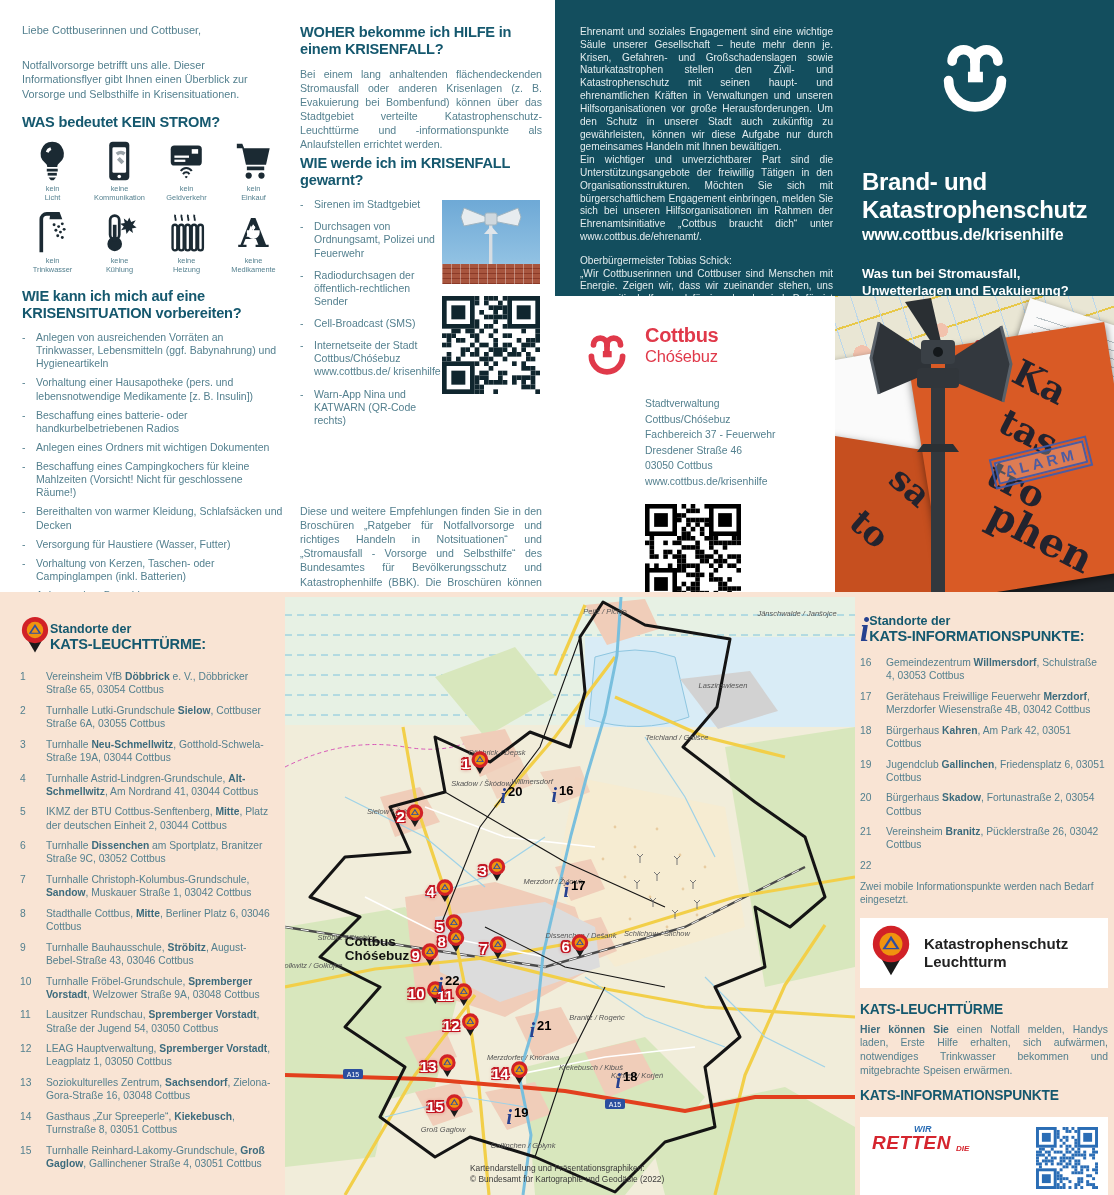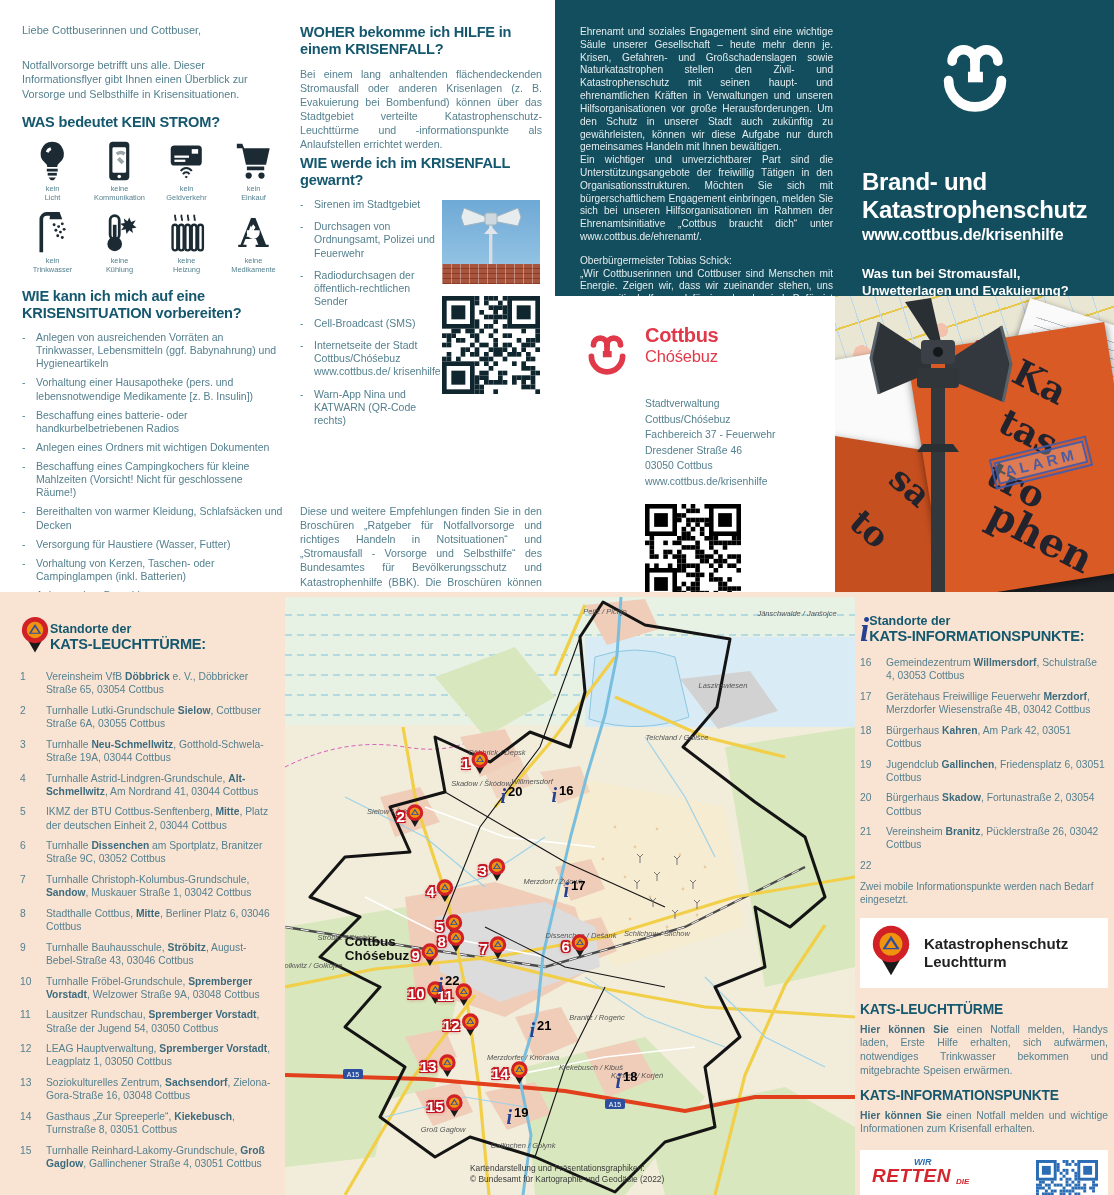--- a/index.html
+++ b/index.html
@@ -1140,21 +1140,20 @@
               <path d="M12 6.2 17 14H7z" fill="#2f4da0"></path>
               <path d="M12 8.6 15 13.2H9z" fill="#f0930f"></path>
             </svg>
         </span>
         <div class="lt"><span>Katastrophenschutz</span><br><span>Leuchtturm</span></div>
       </div>
 
       <div class="sh">KATS-LEUCHTTÜRME</div>
       <p class="sp"><b>Hier können Sie</b><span> einen Notfall melden, Handys laden, Erste Hilfe erhalten, sich aufwärmen, notwendiges Trinkwasser bekommen und mitgebrachte Speisen erwärmen.</span></p>
       <div class="sh">KATS-INFORMATIONSPUNKTE</div>
-      <p class="sp"><b>Hier können Sie</b><span> einen Notfall melden und wichtige Informationen zum Krisenfall erhalten.</span></p>
 
       <div class="lausitzbox">
         <div class="wrl">
           <span class="wir">WIR</span>
           <span class="retten">RETTEN</span>
           <span class="die">DIE</span>
 
         </div>
         <svg class="qr" width="62" height="62" viewBox="0 0 21 21">
             <rect width="21" height="21" fill="#fff"></rect>

